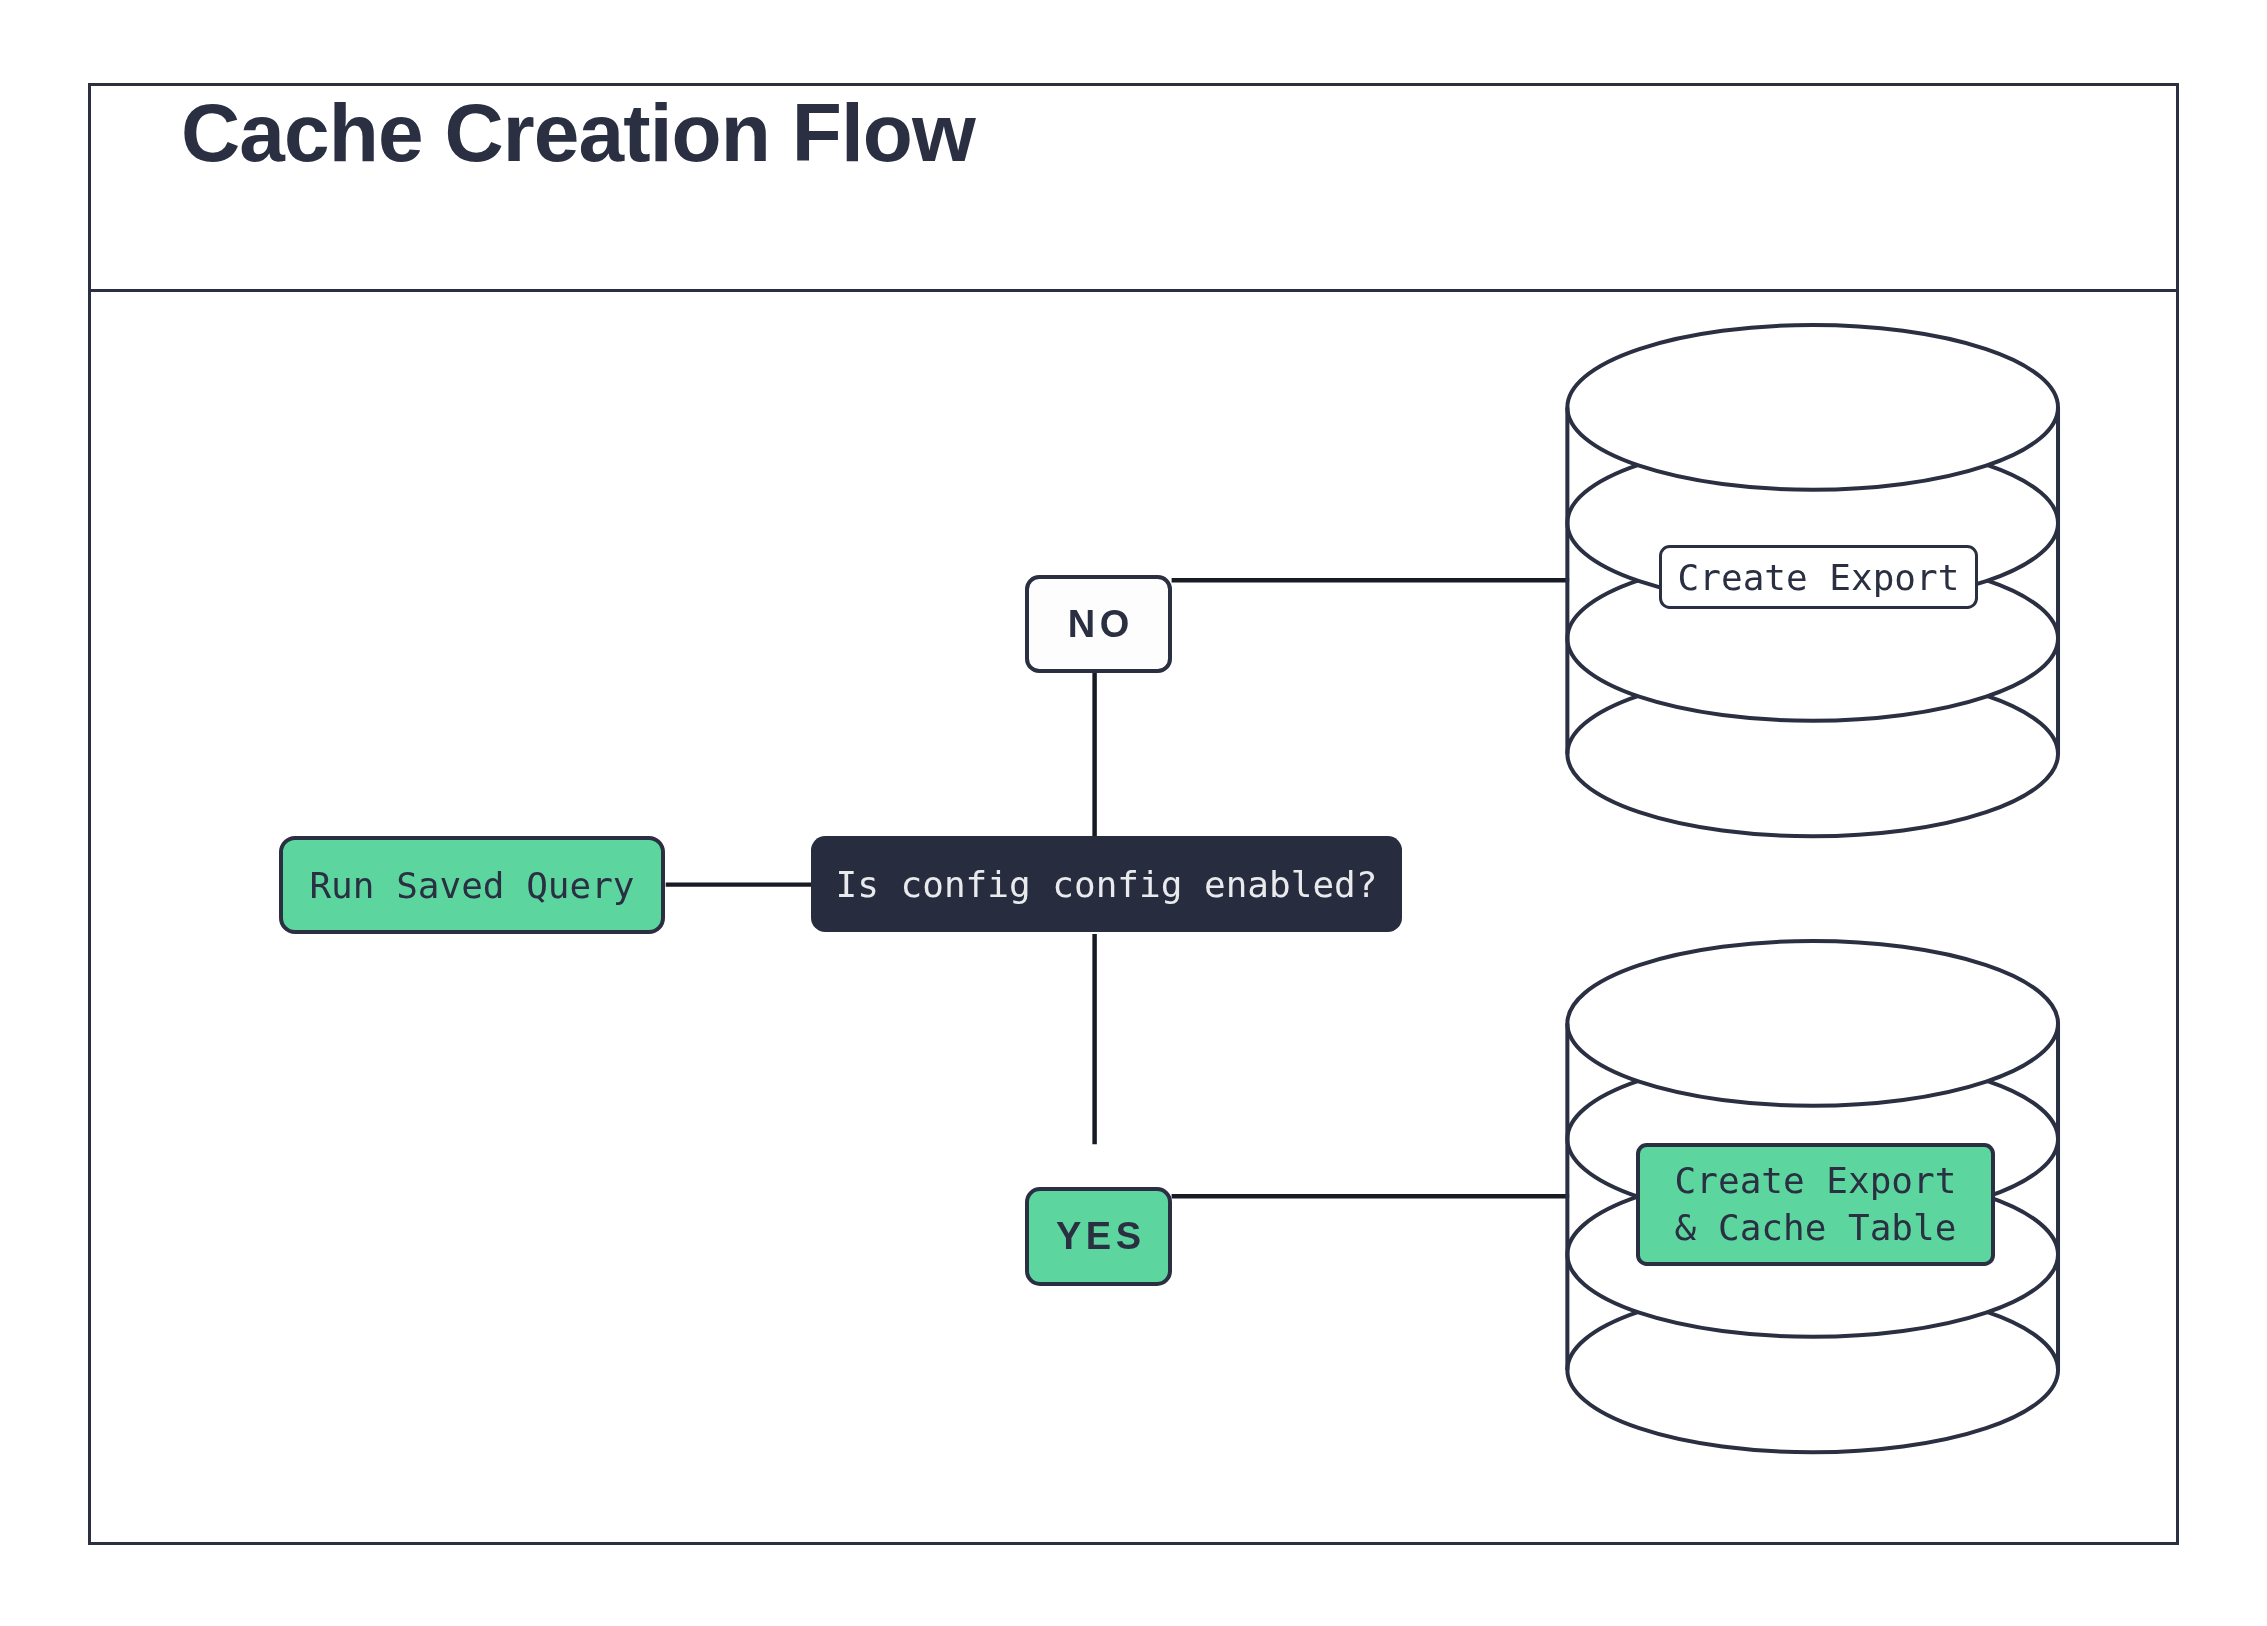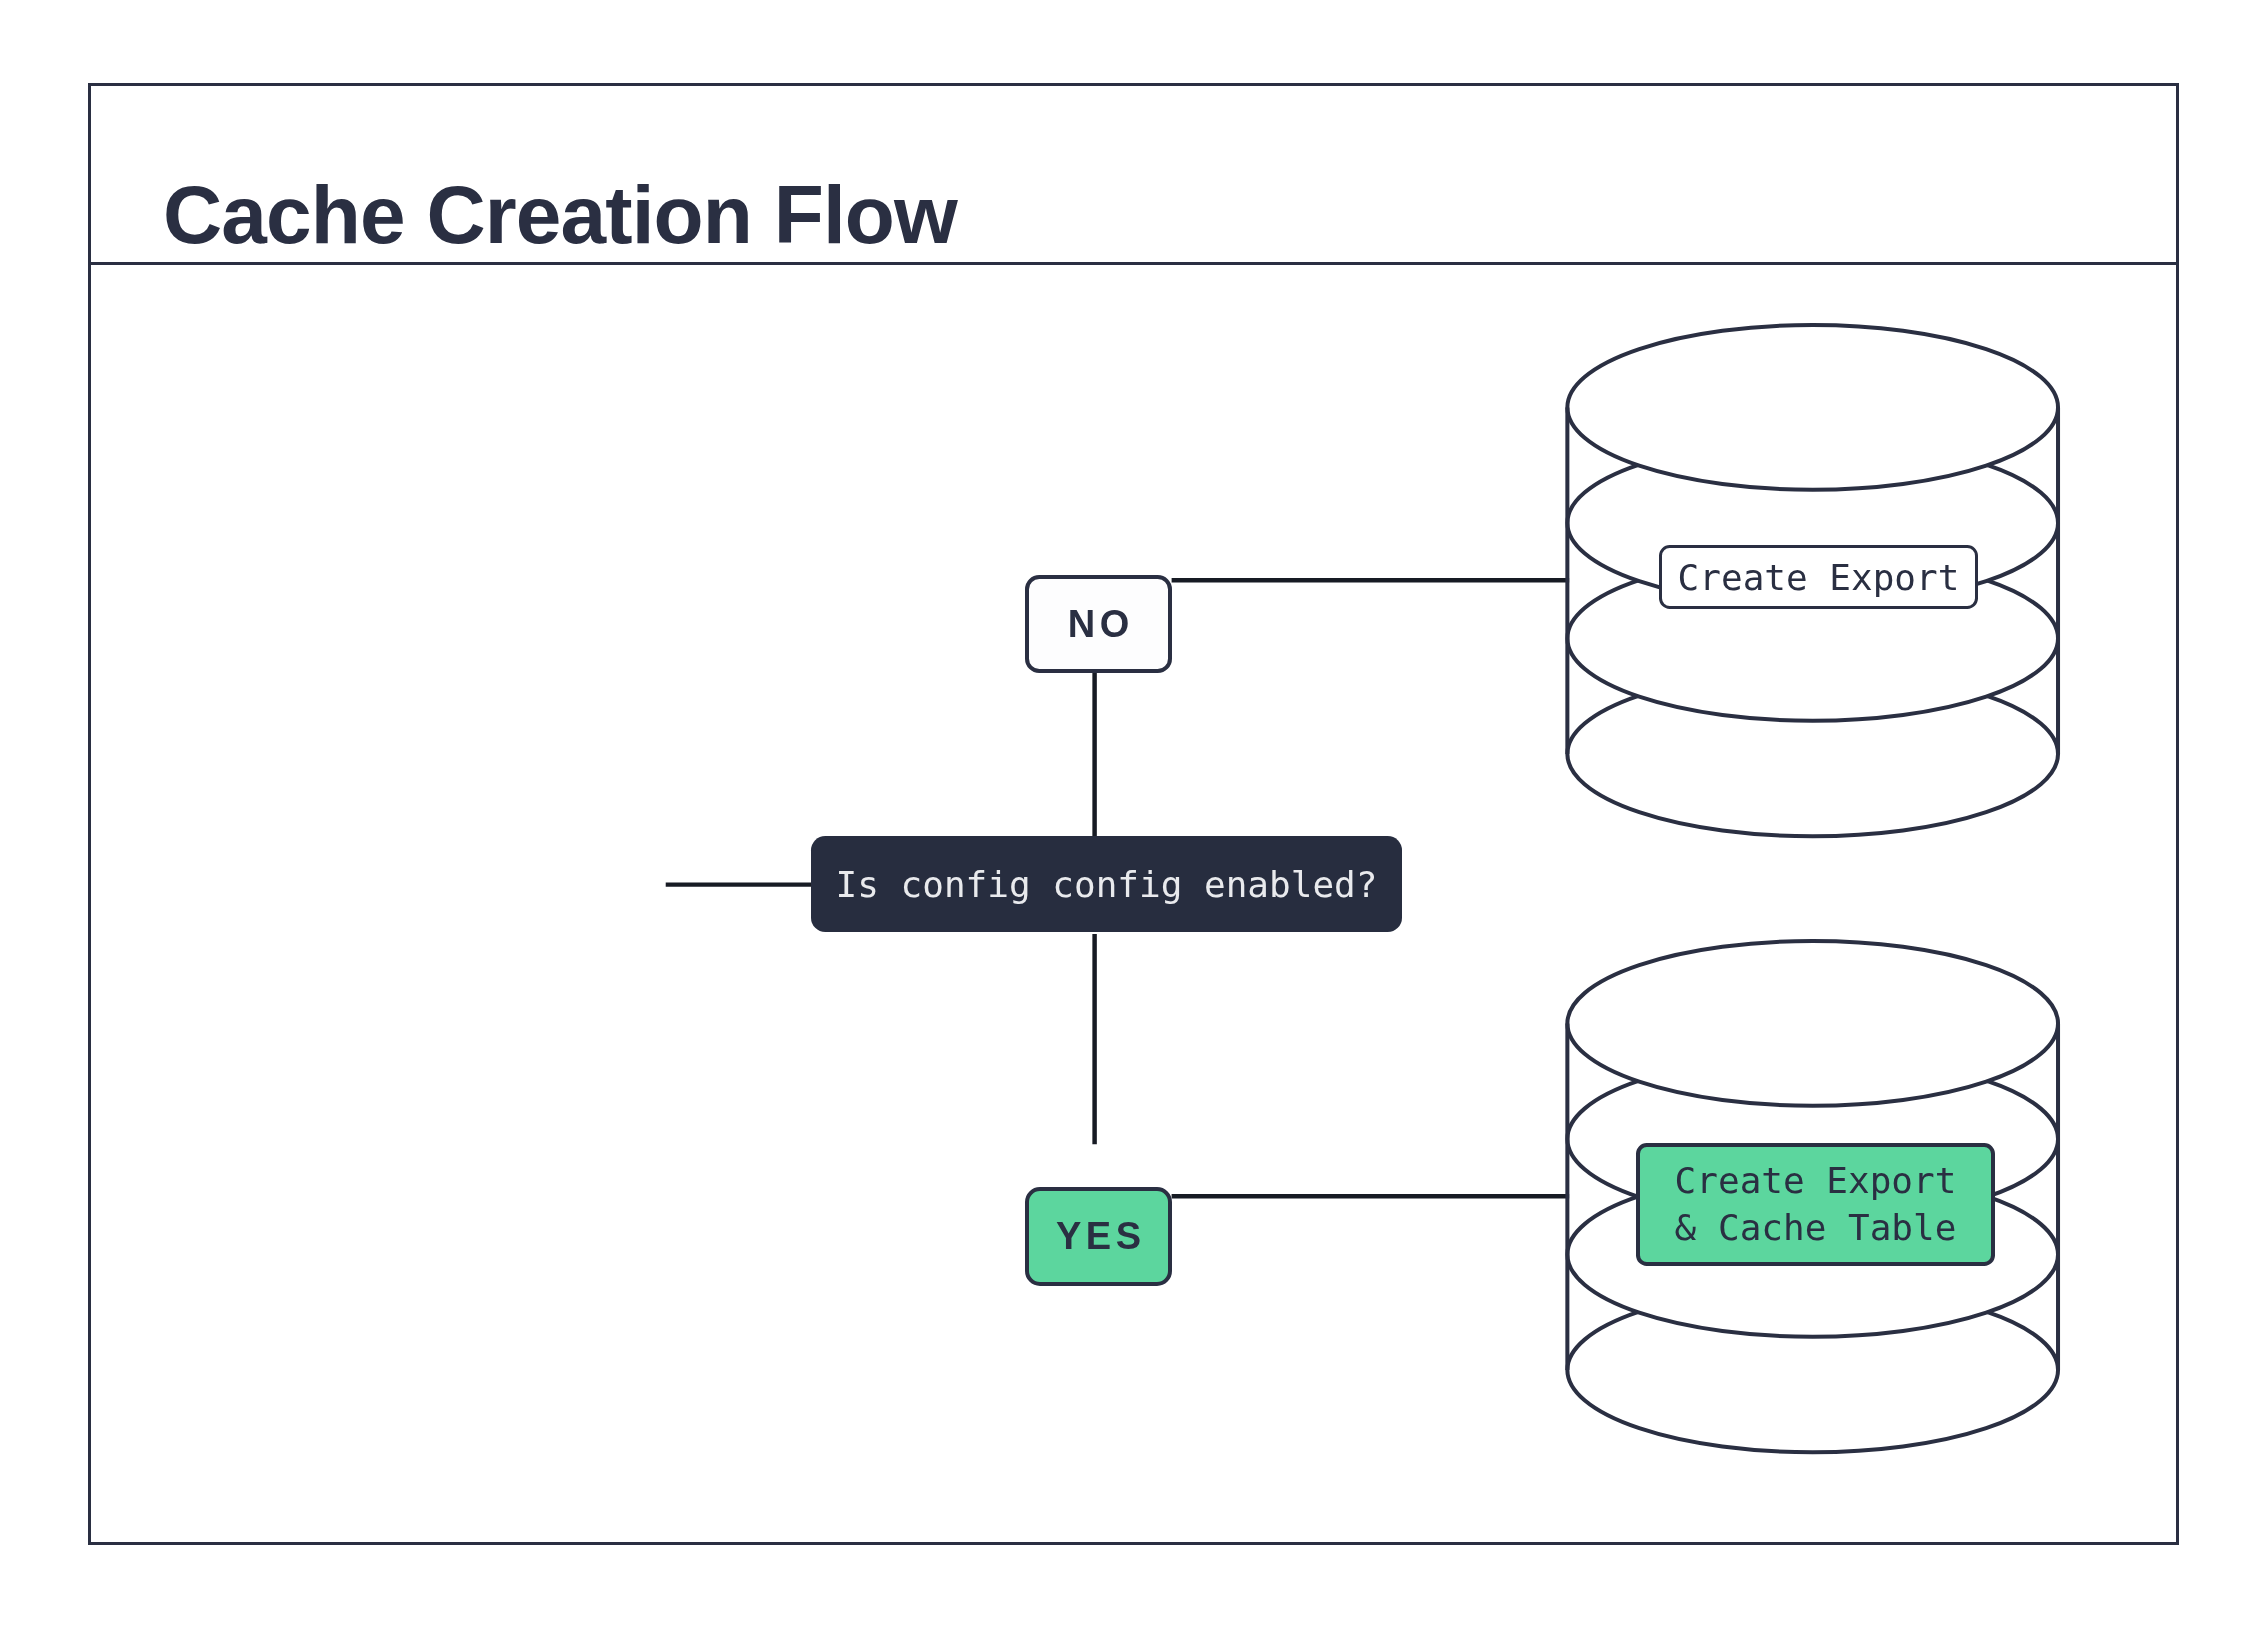--- a/index.html
+++ b/index.html
@@ -15,26 +15,26 @@
   
   .frame {
     position: absolute;
     left: 88px; top: 83px;
     width: 2091px; height: 1462px;
     border: 3.6px solid #2a2f42;
     box-sizing: border-box;
     background: #ffffff;
   }
   .frame-header {
-    height: 179px;
+    height: 206px;
     box-sizing: border-box;
     border-bottom: 3.6px solid #2a2f42;
     display: flex;
-    align-items: flex-end;
-    padding-left: 72px;
+    align-items: flex-start;
+    padding-left: 90px;
   }
   .title {
     margin: 0;
     font-size: 82px;
     font-weight: bold;
     letter-spacing: -0.9px;
     color: #2a2f42;
   }
 
   
@@ -130,20 +130,21 @@
     <g>
       <ellipse class="cyl" cx="2024" cy="1530" rx="274" ry="92"></ellipse>
       <ellipse class="cyl" cx="2024" cy="1401" rx="274" ry="92"></ellipse>
       <ellipse class="cyl" cx="2024" cy="1272" rx="274" ry="92"></ellipse>
       <ellipse class="cyl" cx="2024" cy="1143" rx="274" ry="92"></ellipse>
       <line class="cyl-side" x1="1750" y1="1143" x2="1750" y2="1530"></line>
       <line class="cyl-side" x1="2298" y1="1143" x2="2298" y2="1530"></line>
     </g>
   </svg>
 
+  <div class="node mono node-start">Run Saved Query</div>
 
   <div class="node mono node-decision">Is config config enabled?</div>
 
   <div class="node caps node-no">NO</div>
 
   <div class="node caps node-yes">YES</div>
 
   <div class="node mono node-db-export">Create Export</div>
 
   <div class="node mono node-db-export-cache">

